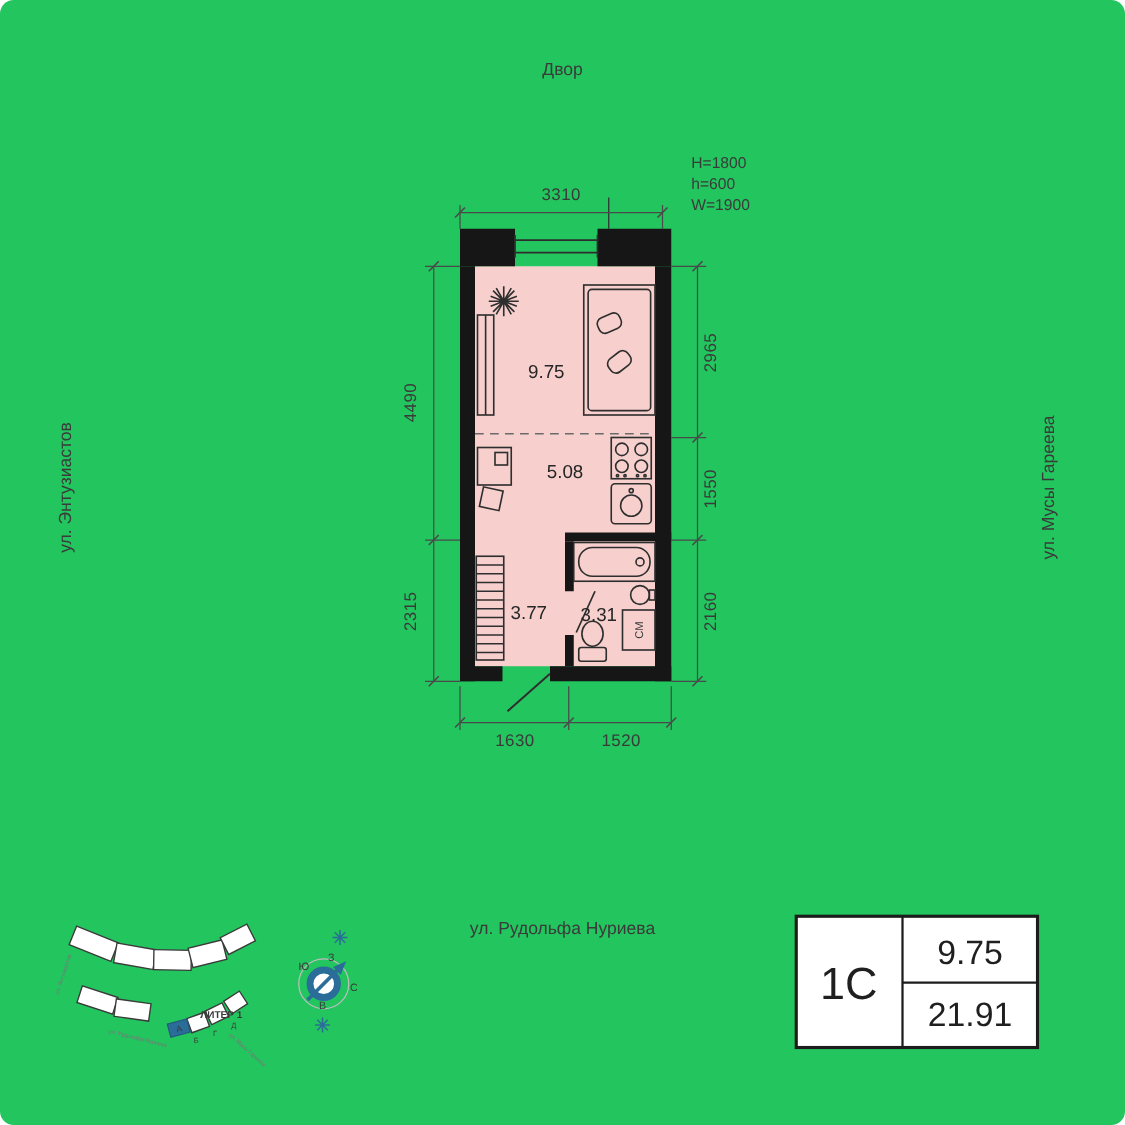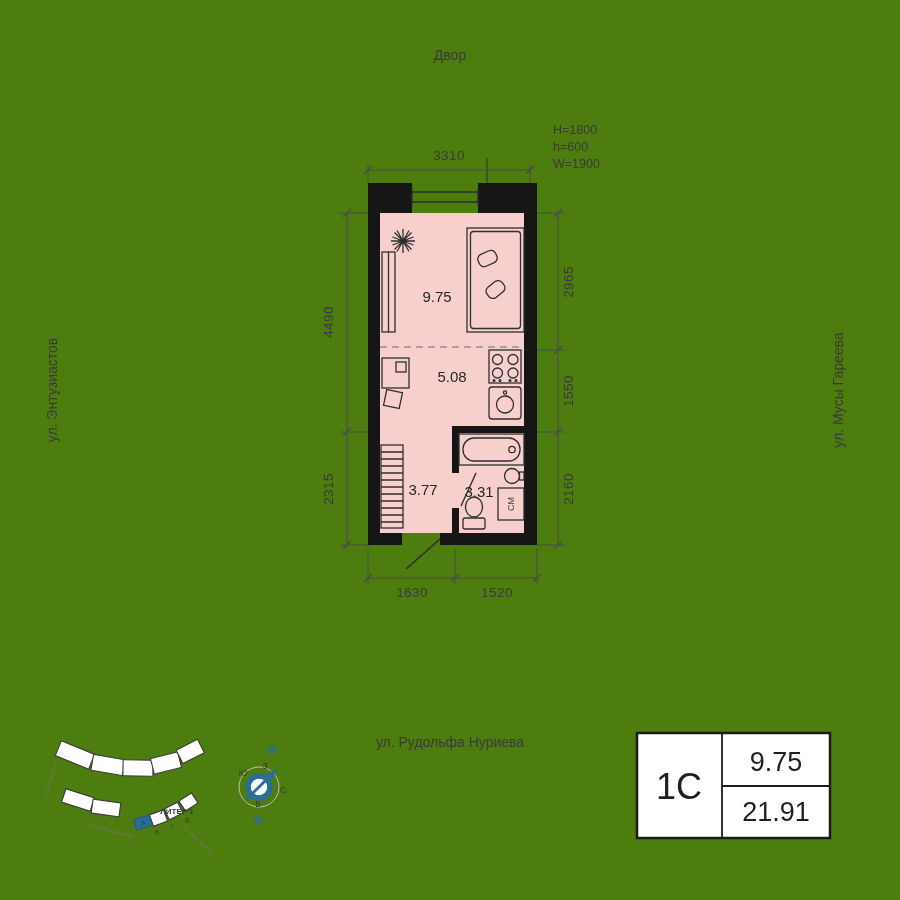--- a/index.html
+++ b/index.html
@@ -1,16 +1,16 @@
 <!DOCTYPE html>
 <html><head>
 <meta charset="utf-8">
 <style>
   html,body{margin:0;padding:0;background:#fff;}
-  #page{position:relative;width:900px;height:900px;background:#4d7c0f;overflow:hidden;}
+  #page{position:relative;width:900px;height:900px;background:#22c55e;overflow:hidden;border-radius:11px;}
   svg text{font-family:"Liberation Sans", sans-serif;fill:#3a3a3a;}
   .dimtext{font-size:13.5px;letter-spacing:.4px;}
   .roomtext{font-size:15px;fill:#262626;}
   .spectext{font-size:12.5px;}
   .streettext{font-size:14px;fill:#3a3a3a;}
   .furn{fill:none;stroke:#2e2e2e;stroke-width:1.3;}
   .dimline{stroke:#4a4a4a;stroke-width:1;fill:none;}
   .tick{stroke:#4a4a4a;stroke-width:1.3;}
   .bigcode{font-size:36px;fill:#1f1f1f;font-weight:500;}
   .bigval{font-size:27px;fill:#1f1f1f;}

